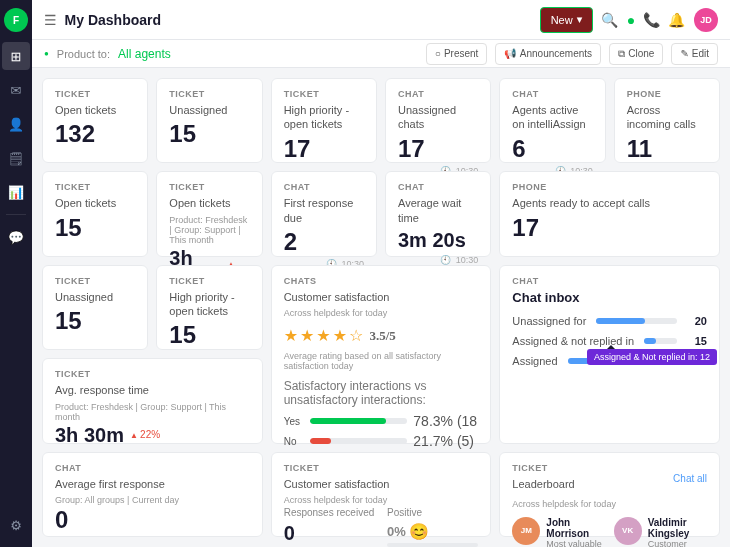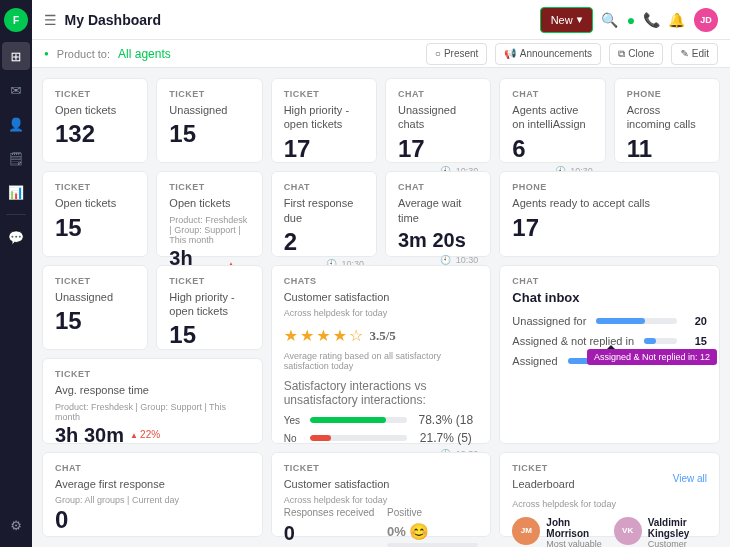--- a/index.html
+++ b/index.html
@@ -52,31 +52,31 @@
     .stars { color: #f5a623; font-size: 16px; letter-spacing: 2px; }
     .rating-value { font-size: 13px; color: #666; font-weight: 600; margin-left: 4px; font-family: Liberation Serif, serif; }
     .rating-row { display: flex; align-items: center; margin-bottom: 6px; }
     .sat-desc { font-size: 9px; color: #999; margin-bottom: 8px; }
     .sat-title { font-size: 12px; color: #777; margin-bottom: 6px; }
     .progress-row { display: flex; align-items: center; gap: 6px; margin-bottom: 4px; }
     .progress-label { font-size: 10px; color: #555; width: 20px; }
     .progress-bar { flex: 1; height: 6px; border-radius: 3px; background: #e8eaed; overflow: hidden; }
     .progress-fill-green { height: 100%; background: #00c851; border-radius: 3px; }
     .progress-fill-red { height: 100%; background: #e74c3c; border-radius: 3px; }
-    .progress-pct { font-size: 12px; color: #555; width: 65px; text-align: center; }
+    .progress-pct { font-size: 14px; color: #555; width: 65px; text-align: left; }
 
     
     .chat-inbox-card { background: #fff; border-radius: 6px; border: 1px solid #e8eaed; padding: 10px 12px; }
     .inbox-title { font-size: 13px; font-weight: 700; color: #1a1a2e; margin-bottom: 10px; }
     .inbox-row { display: flex; align-items: center; justify-content: space-between; margin-bottom: 8px; position: relative; }
     .inbox-label { font-size: 11px; color: #555; }
     .inbox-bar-container { flex: 1; margin: 0 10px; height: 6px; background: #e8eaed; border-radius: 3px; overflow: visible; position: relative; }
     .inbox-bar { height: 100%; background: #4f9cf9; border-radius: 3px; }
     .inbox-value { font-size: 11px; font-weight: 600; color: #1a1a2e; min-width: 20px; text-align: right; }
-    .tooltip { position: absolute; right: -10px; top: 14px; background: #a21caf; color: white; font-size: 9px; padding: 3px 7px; border-radius: 3px; white-space: nowrap; z-index: 20; }
+    .tooltip { position: absolute; right: -10px; top: 14px; background: #6d28d9; color: white; font-size: 9px; padding: 3px 7px; border-radius: 3px; white-space: nowrap; z-index: 20; }
     .tooltip::before { content: ''; position: absolute; top: -4px; left: 20px; border-left: 4px solid transparent; border-right: 4px solid transparent; border-bottom: 4px solid #1a1a2e; }
 
     
     .leaderboard-header { display: flex; justify-content: space-between; align-items: center; margin-bottom: 4px; }
     .view-all { color: #4f9cf9; font-size: 10px; cursor: pointer; }
     .lb-subtitle { font-size: 9px; color: #999; margin-bottom: 8px; }
     .lb-grid { display: grid; grid-template-columns: 1fr 1fr; gap: 8px; }
     .lb-item { display: flex; align-items: flex-start; gap: 6px; }
     .lb-avatar { width: 28px; height: 28px; border-radius: 50%; font-size: 8px; display: flex; align-items: center; justify-content: center; font-weight: bold; color: white; flex-shrink: 0; }
     .lb-info { flex: 1; }
@@ -357,21 +357,21 @@
     </div>
 
   </div>
 
   <div class="card span-2">
     <div class="leaderboard-header">
       <div>
         <div class="card-label">TICKET</div>
         <div class="card-title">Leaderboard</div>
       </div>
-      <span class="view-all">View all</span>
+      <span class="view-all">Chat all</span>
     </div>
     <div class="lb-subtitle">Across helpdesk for today</div>
     <div class="lb-grid">
       <div class="lb-item">
         <div class="lb-avatar" style="background:#e88b5a;">JM</div>
         <div class="lb-info">
           <div class="lb-name">John Morrison</div>
           <div class="lb-badge">Most valuable player</div>
         </div>
       </div>

